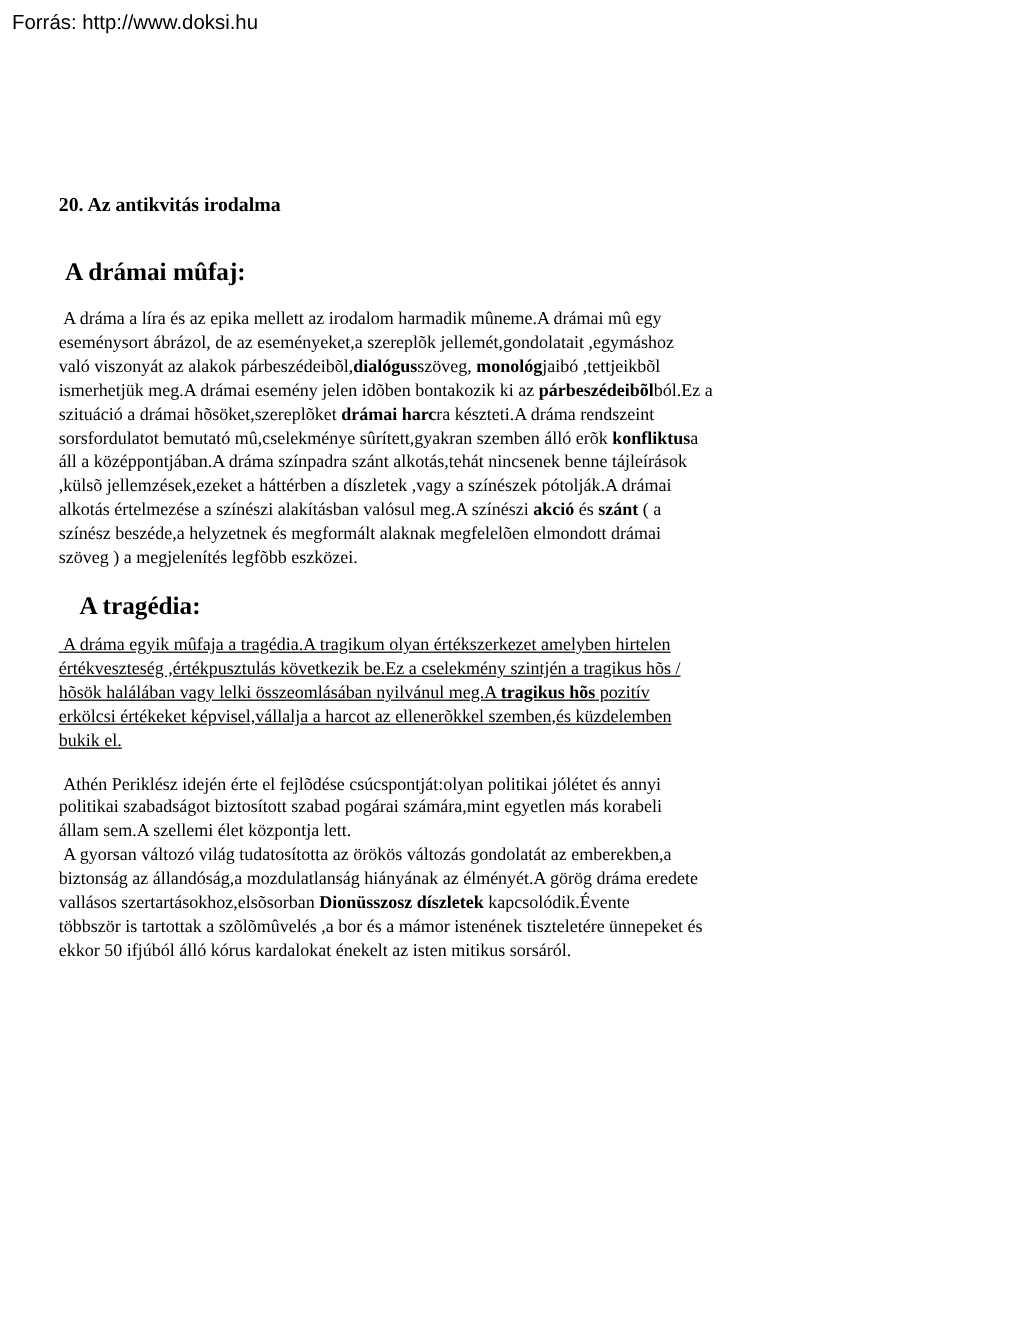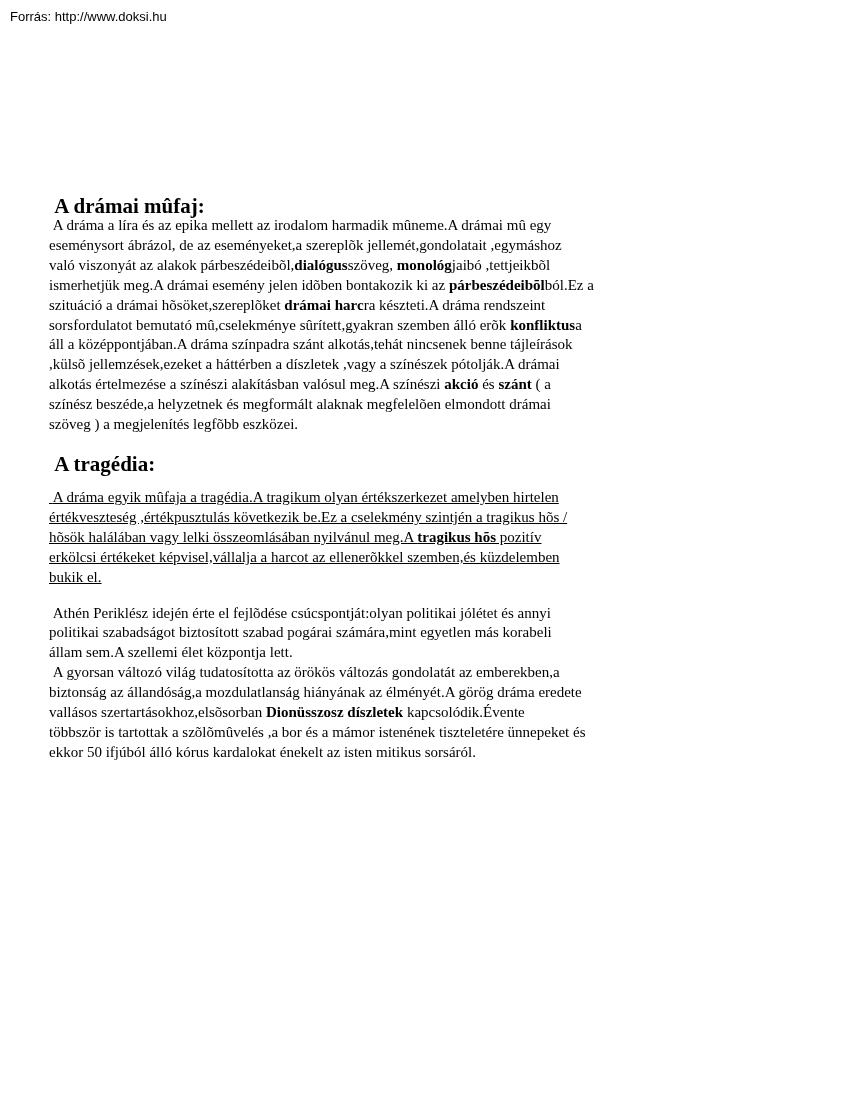--- a/index.html
+++ b/index.html
@@ -10,21 +10,21 @@
     margin: 0 auto;
     background: #ffffff;
     color: #000000;
     overflow: hidden;
   }
   .source-line {
     position: absolute;
     left: 10px;
     top: 9px;
     font-family: "Liberation Sans", sans-serif;
-    font-size: 13px;
+    font-size: 17px;
     color: #000000;
     white-space: pre;
   }
   .content {
     position: absolute;
     left: 49px;
     top: 161px;
     width: 763px;
     font-family: "Liberation Serif", serif;
     font-size: 15px;
@@ -46,38 +46,39 @@
     white-space: pre-wrap;
   }
   .sub-heading {
     font-size: 21px;
     font-weight: bold;
     line-height: 20px;
     margin: 0;
     white-space: pre-wrap;
   }
   .sub-heading.h1 { margin-top: 35px; }
-  .sub-heading.h2 { margin-top: 19px; }
+  .sub-heading.h2 { margin-top: 19px; margin-left: 12px; }
   .sub-heading.h3 { margin-top: 31px; }
   .para {
     margin: 0;
     white-space: pre-wrap;
   }
-  .para.p1 { }
+  .para.p1 { margin-top: 21px; }
   .para.p2 { margin-top: 14px; text-decoration: underline; }
   .para.p3 { margin-top: 16px; }
   .para .bold { font-weight: bold; }
 </style>
 </head>
 <body>
 
 <div class="page">
   <div class="source-line">Forrás: http://www.doksi.hu</div>
 
   <div class="content">
+    <h1 class="doc-title">20. Az antikvitás irodalma</h1>
 
 
     <h3 class="sub-heading h1"> A drámai mûfaj:</h3>
     <p class="para p1"><span> A dráma a líra és az epika mellett az irodalom harmadik mûneme.A drámai mû egy
 eseménysort ábrázol, de az eseményeket,a szereplõk jellemét,gondolatait ,egymáshoz
 való viszonyát az alakok párbeszédeibõl,</span><span class="bold">dialógus</span><span>szöveg, </span><span class="bold">monológ</span><span>jaibó ,tettjeikbõl
 ismerhetjük meg.A drámai esemény jelen idõben bontakozik ki az </span><span class="bold">párbeszédeibõl</span><span>ból.Ez a
 szituáció a drámai hõsöket,szereplõket </span><span class="bold">drámai harc</span><span>ra készteti.A dráma rendszeint
 sorsfordulatot bemutató mû,cselekménye sûrített,gyakran szemben álló erõk </span><span class="bold">konfliktus</span><span>a
 áll a középpontjában.A dráma színpadra szánt alkotás,tehát nincsenek benne tájleírások

